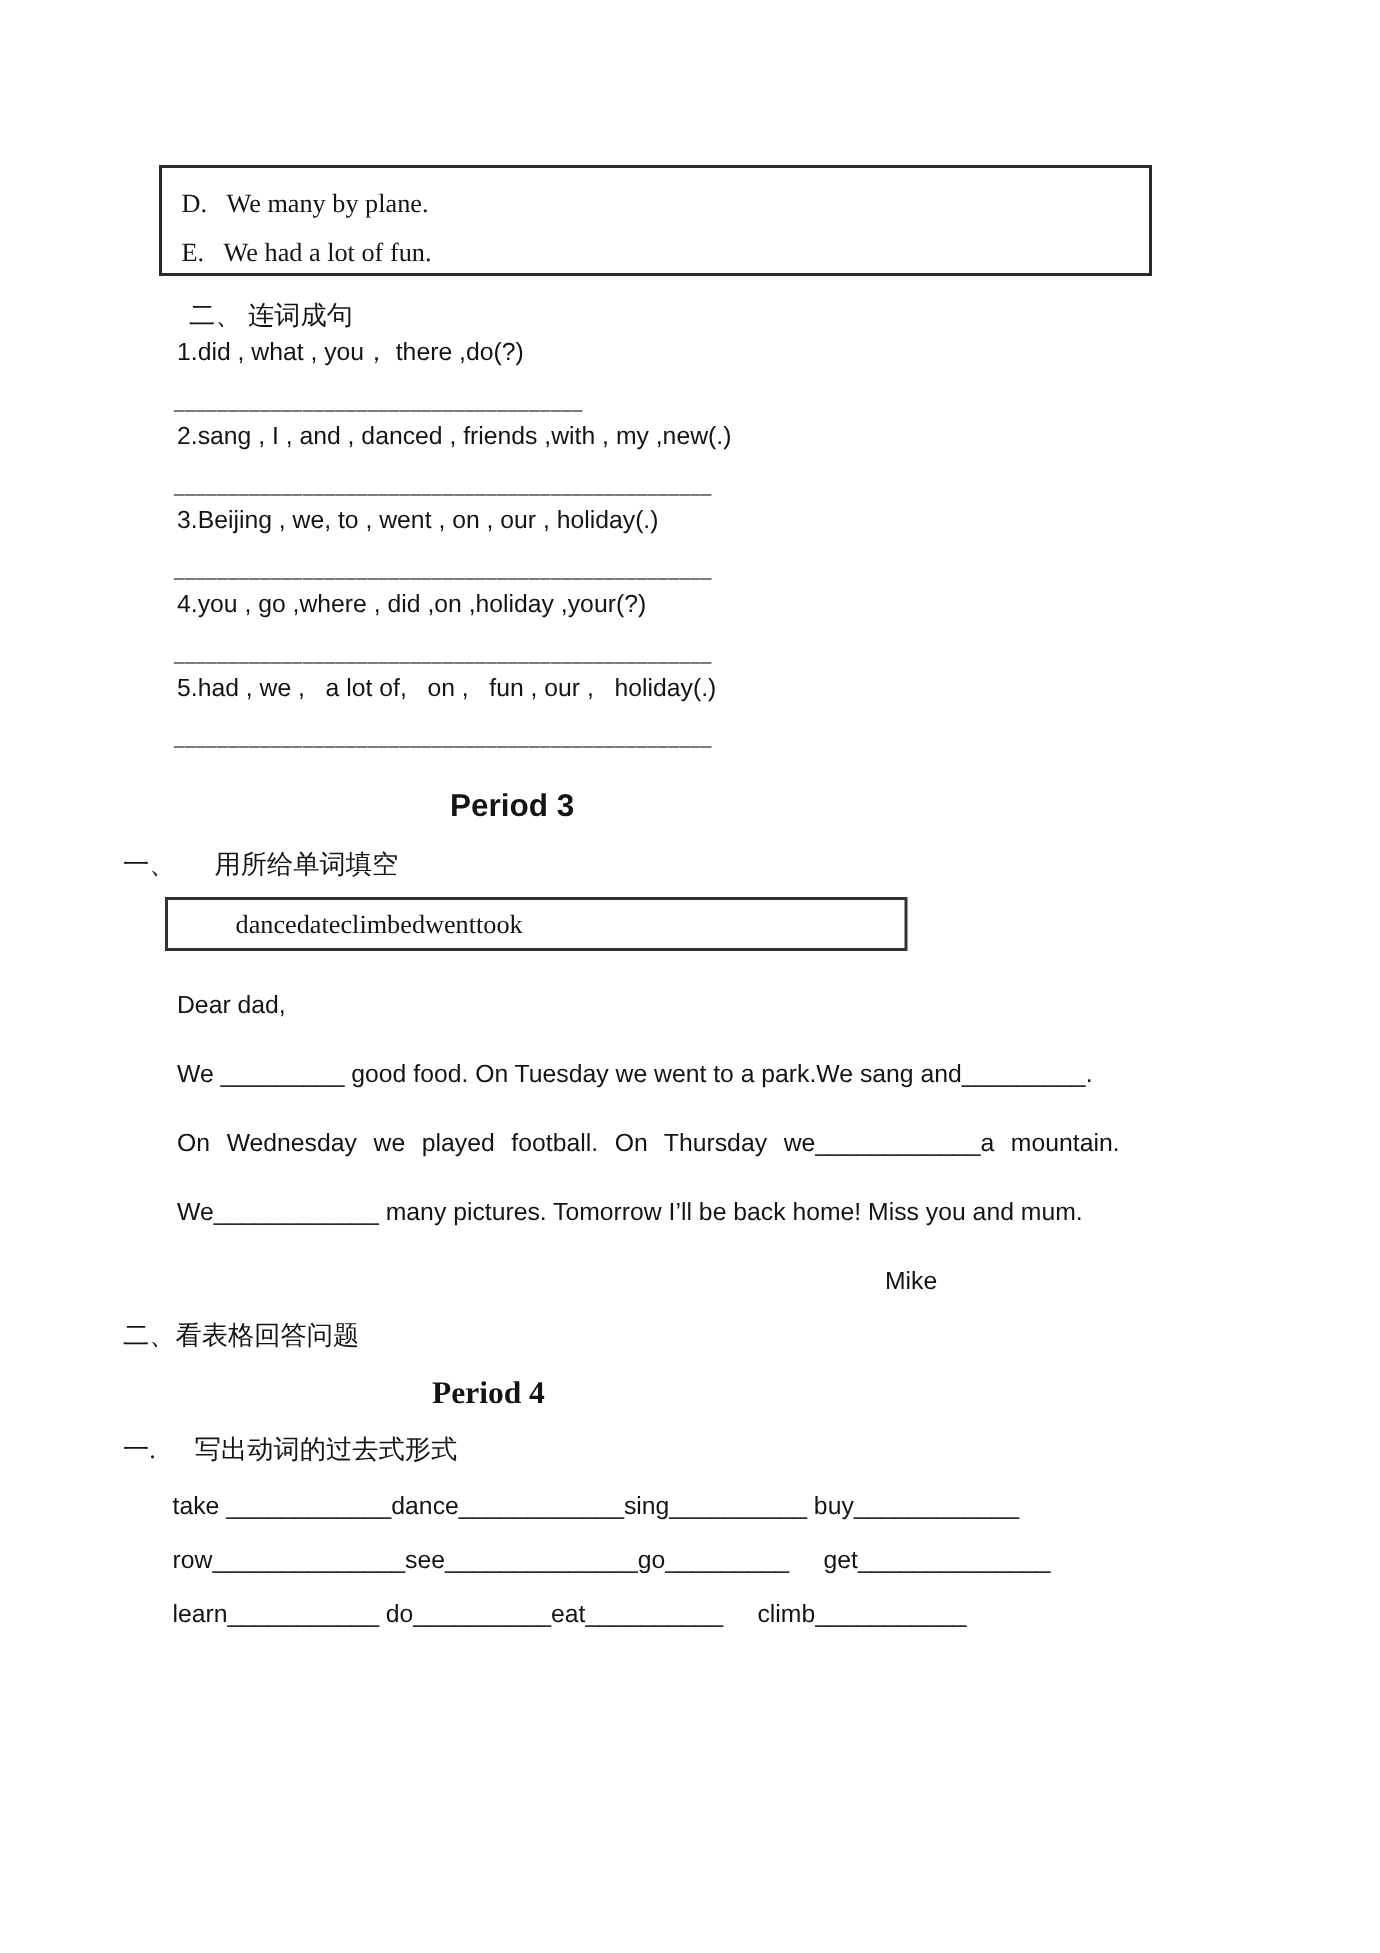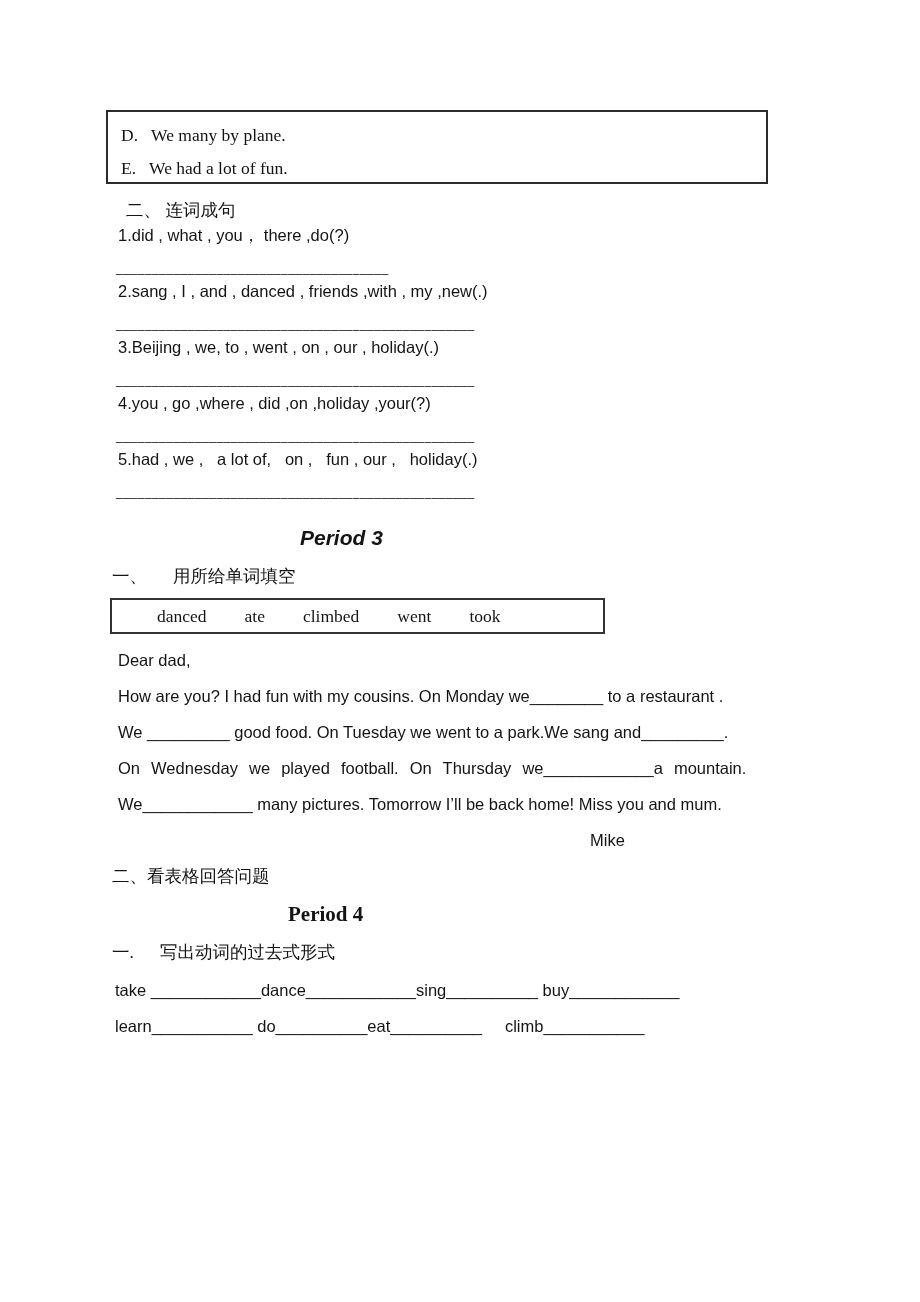--- a/index.html
+++ b/index.html
@@ -23,21 +23,21 @@
     font-size:17.5px;
   }
   .choice-line { height:33px; display:flex; align-items:center; }
   .choice-label { margin-right:13px; }
   
   .sec-heading {
     font-family:"Liberation Serif", "DejaVu Serif", serif;
     font-size:17.5px;
     margin:14px 0 0 126px;
   }
-  .sec-heading.left2 { margin-left:112px; }
+  .sec-heading.left2 { margin-left:82px; }
   .gap-tab { display:inline-block; width:26px; }
   
   .q-text {
     font-size:16.5px;
     margin:4px 0 0 118px;
     white-space:pre-wrap;
     line-height:19px;
   }
   .q-blank {
     font-size:12px;
@@ -45,36 +45,36 @@
     line-height:19px;
     letter-spacing:0.5px;
     white-space:nowrap;
   }
   
   .period-title {
     font-weight:bold;
     font-size:21px;
     line-height:24px;
   }
-  .pt3 { margin:24px 0 0 300px;font-style:italic; }
+  .pt3 { margin:24px 0 0 300px; }
   .pt4 { margin:14px 0 0 288px;font-family:Liberation Serif, serif; }
   
   .word-bank {
     margin:10px 0 0 110px;
     width:495px; height:36px;
     border:2px solid #333333;
     display:flex; align-items:center;
-    padding-left:45px; gap:38px;
+    padding-left:45px; 
     font-family:"Liberation Serif", "DejaVu Serif", serif;
     font-size:17.5px;
   }
   
   .letter p {
     font-size:16.5px;
-    margin:17px 0 0 118px;
+    margin:27px 0 0 118px;
     line-height:19px;
     white-space:pre-wrap;
     width:690px;
   }
   .letter p.justified { word-spacing:6.5px; }
   .letter .closing, .letter .signature { margin-left:590px; width:auto; }
   
   .verb-row {
     font-size:16.5px;
     margin:17px 0 0 115px;
@@ -130,31 +130,31 @@
   <div class="word-bank">
     <span>danced</span>
     <span>ate</span>
     <span>climbed</span>
     <span>went</span>
     <span>took</span>
   </div>
 
   <div class="letter">
     <p>Dear dad,</p>
-    <p>How are you? I had fun with my cousins. On Monday we________ to a restaurant .</p>
     <p>We _________ good food. On Tuesday we went to a park.We sang and_________.</p>
     <p class="justified">On Wednesday we played football. On Thursday we____________a mountain.</p>
     <p>We____________ many pictures. Tomorrow I’ll be back home! Miss you and mum.</p>
     <p class="signature">Mike</p>
   </div>
 
   <div class="sec-heading left2">二、看表格回答问题</div>
 
   <div class="period-title pt4">Period 4</div>
 
   <div class="sec-heading left2">
     <span>一.</span><span class="gap-tab"></span><span>写出动词的过去式形式</span>
   </div>
 
   <div class="verb-row">take ____________dance____________sing__________ buy____________</div>
+  <div class="verb-row">row______________see______________go_________     get______________</div>
   <div class="verb-row">learn___________ do__________eat__________     climb___________</div>
 
 </div>
 
 </body></html>

